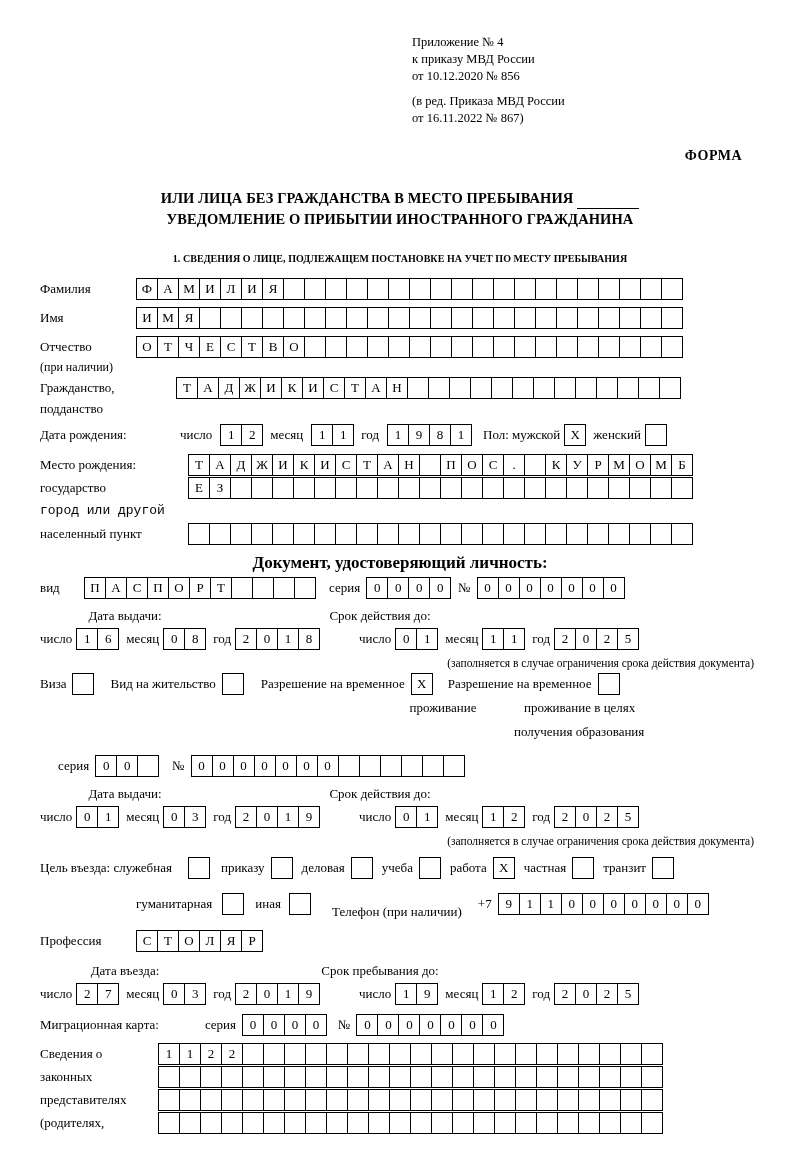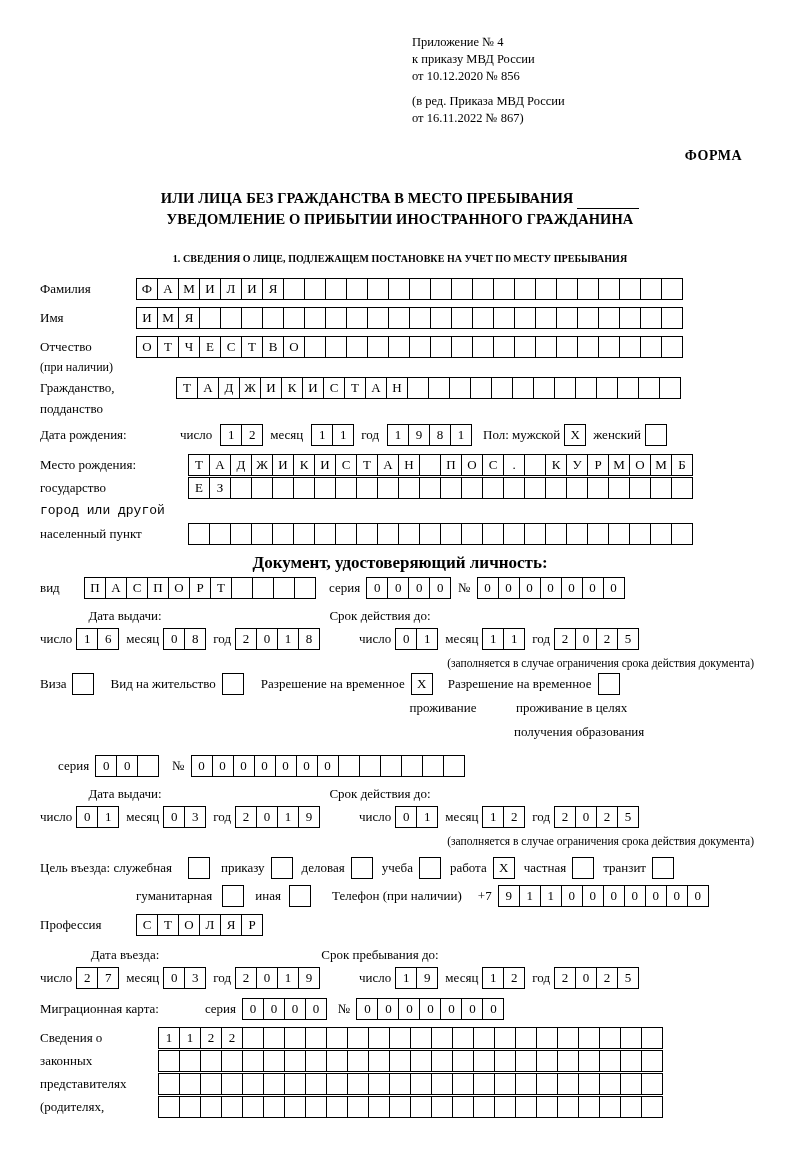--- a/index.html
+++ b/index.html
@@ -420,21 +420,21 @@
           <div class="bx">X</div>
         </div>
       <div class="lbl" style="margin-left:16px;">Разрешение на временное</div>
       <div class="boxes" style="margin-left:6px;">
           <div class="bx"></div>
         </div>
     </div>
     <div style="display:flex;margin-top:2px;">
       <div style="width:332px;"></div>
       <div class="lbl" style="width:142px;text-align:center;">проживание</div>
-      <div class="lbl" style="text-align:center;margin-left:2px;">проживание в целях</div>
+      <div class="lbl" style="text-align:center;margin-left:10px;">проживание в целях</div>
     </div>
     <div style="display:flex;margin-top:2px;">
       <div style="width:474px;"></div>
       <div class="lbl" style="text-align:center;">получения образования</div>
     </div>
 
     <div class="row" style="margin-top:12px;align-items:center;">
       <div class="lbl" style="margin-left:18px;margin-right:6px;">серия</div>
       <div class="boxes">
           <div class="bx">0</div>
@@ -539,21 +539,21 @@
 
     <div class="row" style="margin-top:6px;align-items:center;">
       <div class="lbl" style="margin-left:96px;">гуманитарная</div>
       <div class="boxes" style="margin-left:10px;">
           <div class="bx"></div>
         </div>
       <div class="lbl" style="margin-left:12px;">иная</div>
       <div class="boxes" style="margin-left:8px;">
           <div class="bx"></div>
         </div>
-      <div class="lbl" style="margin-left:22px;">Телефон (при наличии)</div>
+      <div class="lbl" style="margin-left:22px;margin-top:16px;">Телефон (при наличии)</div>
       <div class="lbl" style="margin-left:16px;">+7</div>
       <div class="boxes" style="margin-left:6px;">
           <div class="bx">9</div>
           <div class="bx">1</div>
           <div class="bx">1</div>
           <div class="bx">0</div>
           <div class="bx">0</div>
           <div class="bx">0</div>
           <div class="bx">0</div>
           <div class="bx">0</div>

